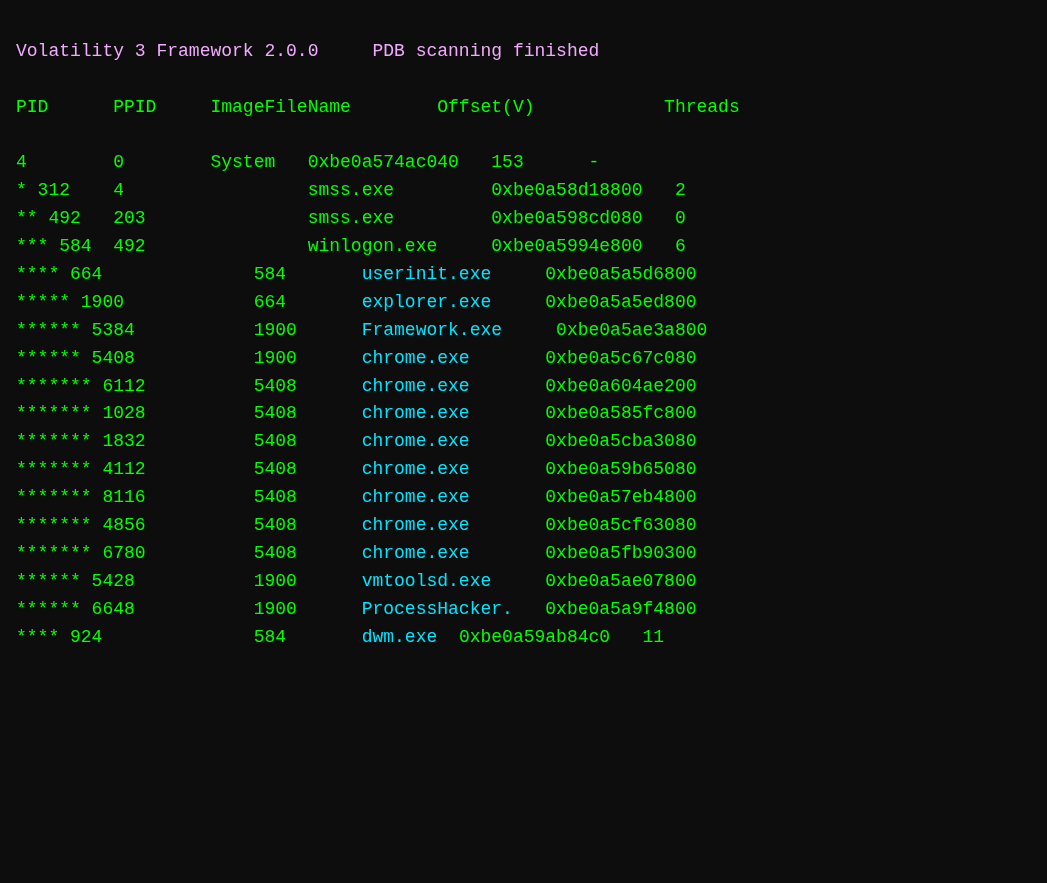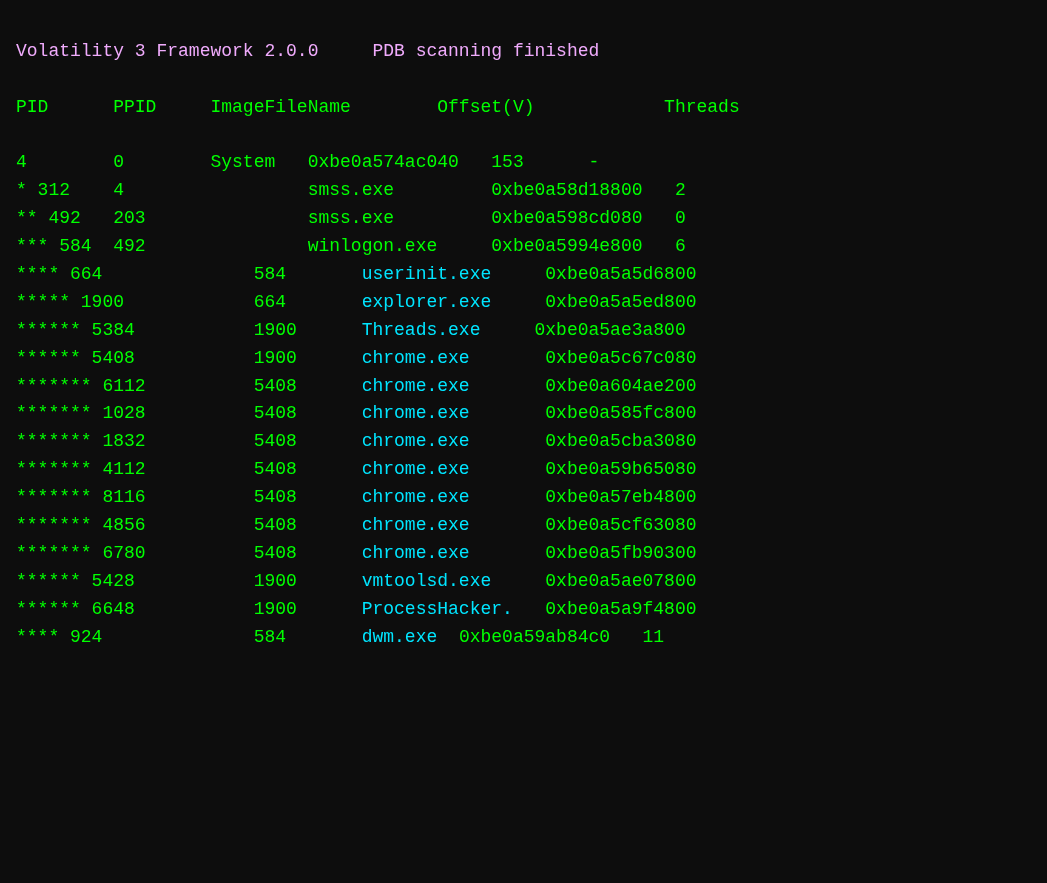--- a/index.html
+++ b/index.html
@@ -43,21 +43,21 @@
 <span class="header-line">Volatility 3 Framework 2.0.0     PDB scanning finished</span>
 
 <span class="col-headers">PID      PPID     ImageFileName        Offset(V)            Threads</span>
 
 <span class="data-row">4        0        System   0xbe0a574ac040   153      -</span>
 <span class="data-row">* 312    4                 smss.exe         0xbe0a58d18800   2</span>
 <span class="data-row">** 492   203               smss.exe         0xbe0a598cd080   0</span>
 <span class="data-row">*** 584  492               winlogon.exe     0xbe0a5994e800   6</span>
 <span class="data-row">**** 664              584       <span class="cyan">userinit.exe</span>     0xbe0a5a5d6800</span>
 <span class="data-row">***** 1900            664       <span class="cyan">explorer.exe</span>     0xbe0a5a5ed800</span>
-<span class="data-row">****** 5384           1900      <span class="cyan">Threads.exe</span>     0xbe0a5ae3a800</span>
+<span class="data-row">****** 5384           1900      <span class="cyan">Framework.exe</span>     0xbe0a5ae3a800</span>
 <span class="data-row">****** 5408           1900      <span class="cyan">chrome.exe</span>       0xbe0a5c67c080</span>
 <span class="data-row">******* 6112          5408      <span class="cyan">chrome.exe</span>       0xbe0a604ae200</span>
 <span class="data-row">******* 1028          5408      <span class="cyan">chrome.exe</span>       0xbe0a585fc800</span>
 <span class="data-row">******* 1832          5408      <span class="cyan">chrome.exe</span>       0xbe0a5cba3080</span>
 <span class="data-row">******* 4112          5408      <span class="cyan">chrome.exe</span>       0xbe0a59b65080</span>
 <span class="data-row">******* 8116          5408      <span class="cyan">chrome.exe</span>       0xbe0a57eb4800</span>
 <span class="data-row">******* 4856          5408      <span class="cyan">chrome.exe</span>       0xbe0a5cf63080</span>
 <span class="data-row">******* 6780          5408      <span class="cyan">chrome.exe</span>       0xbe0a5fb90300</span>
 <span class="data-row">****** 5428           1900      <span class="cyan">vmtoolsd.exe</span>     0xbe0a5ae07800</span>
 <span class="data-row">****** 6648           1900      <span class="cyan">ProcessHacker.</span>   0xbe0a5a9f4800</span>

